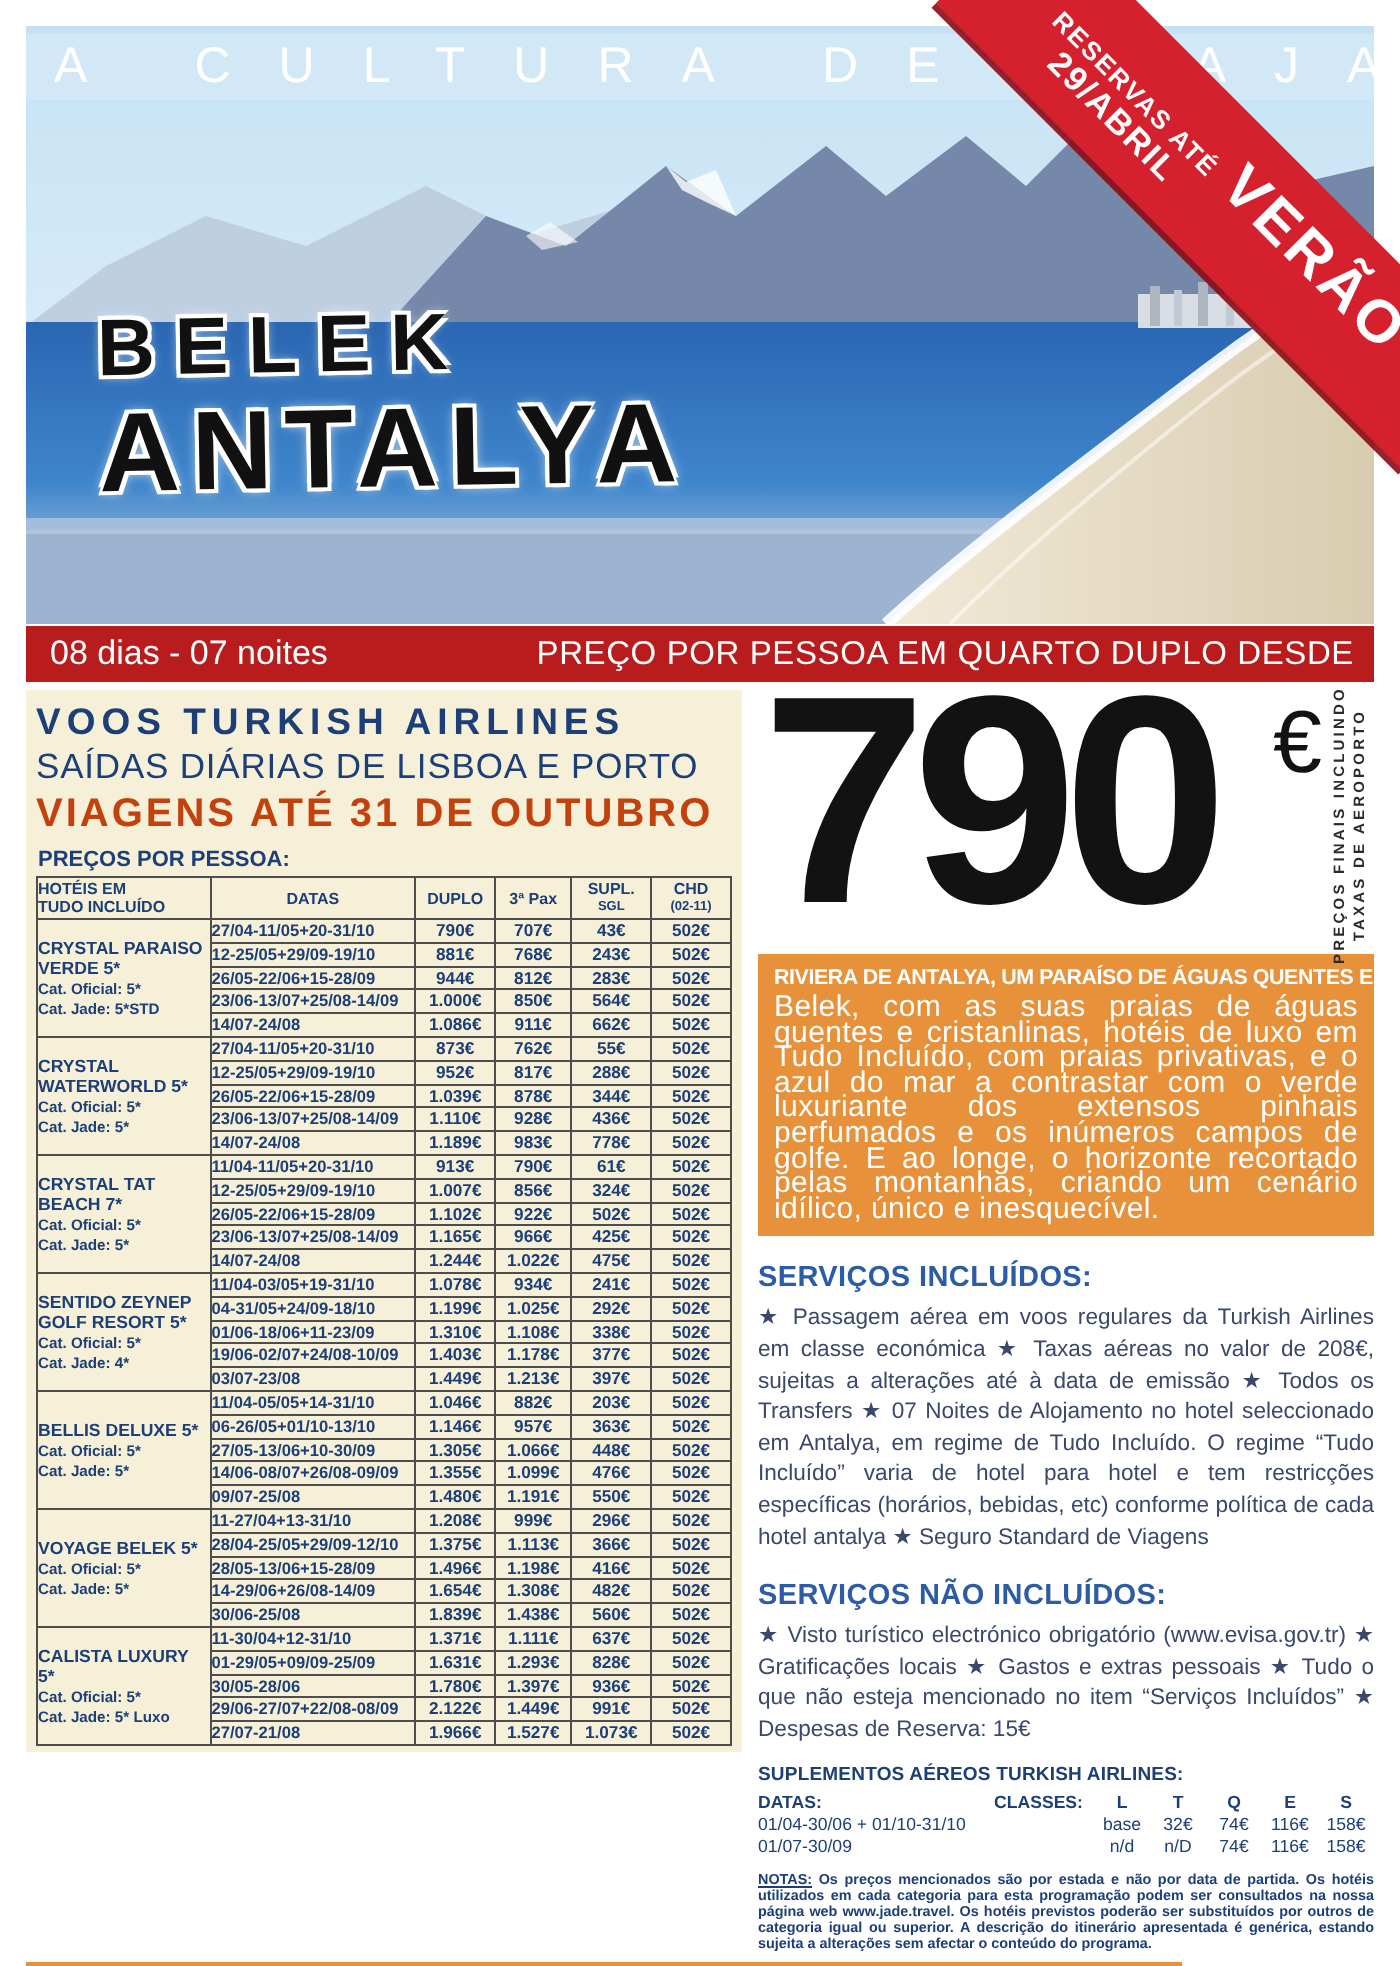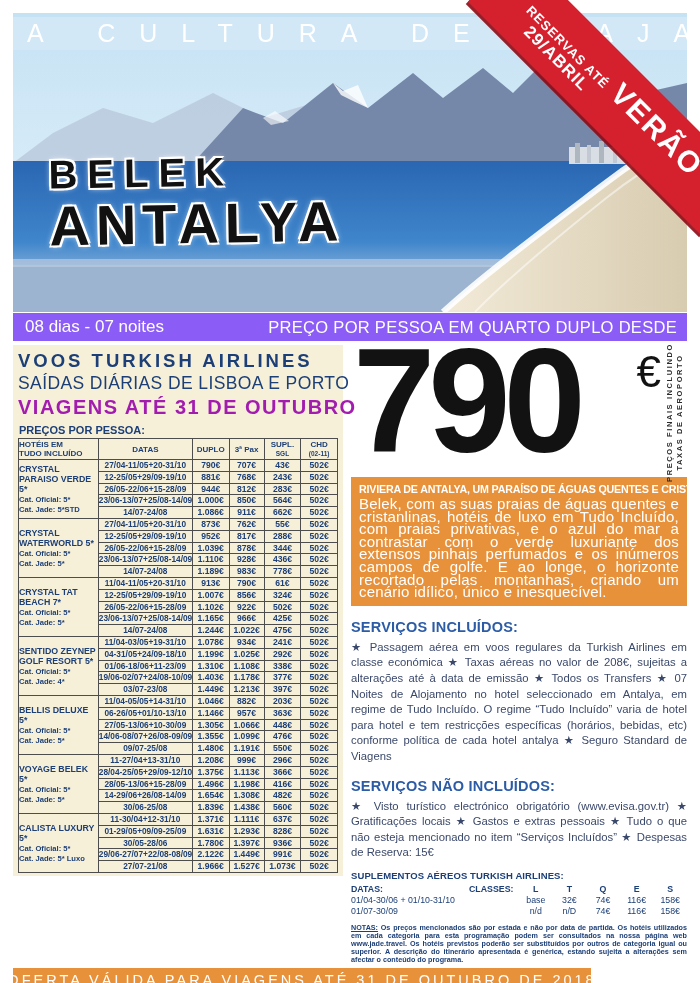--- a/index.html
+++ b/index.html
@@ -20,43 +20,43 @@
   
   .ribbon{position:absolute;top:44px;right:-88px;width:330px;height:72px;background:#d5202e;
     transform:rotate(45deg);display:flex;align-items:center;justify-content:center;gap:8px;
     box-shadow:0 3px 0 rgba(140,10,20,.9);z-index:5;}
   .ribbon-small{display:flex;flex-direction:column;align-items:center;margin-top:14px;color:#fff;font-weight:700;line-height:1.05;}
   .ribbon-small .l1{font-size:13px;letter-spacing:1px;}
   .ribbon-small .l2{font-size:17px;letter-spacing:1px;}
   .ribbon-big{color:#fff;font-weight:700;font-size:30px;letter-spacing:2px;margin-bottom:14px;}
 
   
-  .duration-bar{margin-top:1px;width:674px;height:28px;background:#8b5cf6;display:flex;align-items:center;
+  .duration-bar{margin-top:1px;width:674px;height:28px;background:#b91c1c;display:flex;align-items:center;
     justify-content:space-between;box-sizing:border-box;padding:0 10px 0 12px;color:#fff;}
   .duration-left{font-size:17px;}
   .duration-right{font-size:16.5px;letter-spacing:.3px;}
 
   
   .main{display:flex;gap:8px;margin-top:4px;align-items:flex-start;}
-  .left-col{width:330px;flex:none;}
+  .left-col{width:358px;flex:none;}
   .panel{background:#f7f0d8;padding:5px 5px 3px 5px;box-sizing:border-box;}
   .h1{color:#1c3f77;font-size:18.5px;font-weight:700;letter-spacing:3px;white-space:nowrap;}
   .h2{color:#1c3f77;font-size:17.5px;font-weight:400;letter-spacing:.4px;margin-top:1px;white-space:nowrap;}
-  .h3{color:#a21caf;font-size:20px;font-weight:700;letter-spacing:1.5px;margin-top:2px;white-space:nowrap;}
+  .h3{color:#c2410c;font-size:20px;font-weight:700;letter-spacing:1.5px;margin-top:2px;white-space:nowrap;}
   .tbl-label{color:#1c3f77;font-size:11px;font-weight:700;margin:5px 0 2px 1px;}
 
   table.prices{border-collapse:collapse;width:100%;table-layout:fixed;}
   table.prices td,table.prices th{border:1px solid #4d4d4d;color:#1c3f77;padding:0;}
   table.prices th{font-size:8px;font-weight:700;line-height:9px;height:20px;}
   th.th-hotel{text-align:left;padding-left:3px;}
   .th-sub{font-size:6.5px;font-weight:700;}
   td.c-hotel{text-align:left;vertical-align:middle;padding:2px 2px 2px 3px;}
   .hotel-name{font-size:8.8px;font-weight:700;line-height:10px;}
   .hotel-cat{font-size:7.6px;font-weight:700;line-height:9px;margin-top:1px;}
-  td.c-date{font-size:8.3px;text-align:center;line-height:10.8px;white-space:nowrap;font-weight:600;}
+  td.c-date{font-size:8.3px;line-height:10.8px;white-space:nowrap;font-weight:600;}
   td.c-num{font-size:8.6px;text-align:center;line-height:10.8px;font-weight:600;}
   .footnote{color:#e8913b;font-size:9.5px;font-weight:600;margin:4px 0 0 2px;}
 
   
   .right-col{flex:1;min-width:0;position:relative;}
   .price-block{position:relative;height:128px;}
   .price-amount{font-size:148px;font-weight:700;letter-spacing:-7px;line-height:112px;color:#121212;margin-left:2px;}
   .price-euro{position:absolute;top:2px;right:26px;font-size:44px;font-weight:400;color:#121212;}
   .price-vert{position:absolute;top:58px;right:-57px;transform:rotate(-90deg);transform-origin:center;
     font-size:7.5px;font-weight:700;letter-spacing:1.6px;color:#2b2b2b;line-height:9.5px;text-align:center;white-space:nowrap;}

